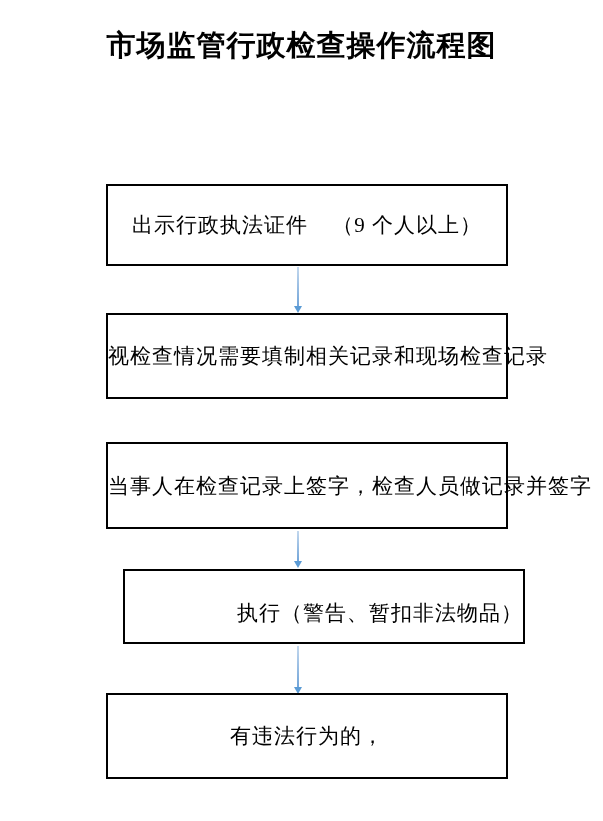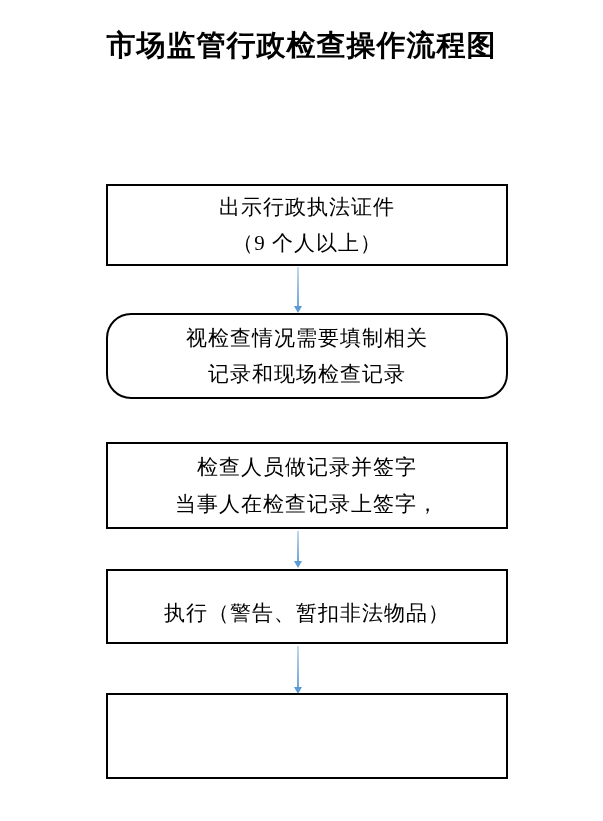--- a/index.html
+++ b/index.html
@@ -27,32 +27,32 @@
     white-space: nowrap;
   }
   .box {
     position: absolute;
     left: 106px;
     width: 402px;
     border: 2px solid #000000;
     box-sizing: border-box;
     background: #ffffff;
     display: flex;
-    flex-direction: column;
+    flex-direction: row;
     justify-content: space-evenly;
     align-items: center;
     font-size: 21px;
     letter-spacing: 1px;
     text-align: center;
   }
   .box .line { white-space: nowrap; }
   #box1 { top: 184px; height: 82px; }
-  #box2 { top: 313px; height: 86px; border-radius: 25px; }
+  #box2 { top: 313px; height: 86px; }
   #box3 { top: 442px; height: 87px; }
-  #box4 { top: 569px; height: 75px; justify-content: center; padding-top: 12px; }
+  #box4 { top: 569px; height: 75px; justify-content: flex-end; padding-top: 12px; margin-left: 17px; }
   #box5 { top: 693px; height: 86px; }
   .arrow {
     position: absolute;
     left: 297px;
     width: 2px;
     background: linear-gradient(to bottom, #c3d8ee, #6fa3d8);
   }
   .arrow::after {
     content: "";
     position: absolute;
@@ -79,26 +79,27 @@
 </div>
 
 <div class="arrow" id="arrow1"></div>
 
 <div class="box" id="box2">
   <span class="line">视检查情况需要填制相关</span>
   <span class="line">记录和现场检查记录</span>
 </div>
 
 <div class="box" id="box3">
+  <span class="line">当事人在检查记录上签字，</span>
   <span class="line">检查人员做记录并签字</span>
-  <span class="line">当事人在检查记录上签字，</span>
 </div>
 
 <div class="arrow" id="arrow2"></div>
 
 <div class="box" id="box4">
   <span class="line">执行（警告、暂扣非法物品）</span>
 </div>
 
 <div class="arrow" id="arrow3"></div>
 
 <div class="box" id="box5">
+  <span class="line">有违法行为的，</span>
 </div>
 
 </body></html>

